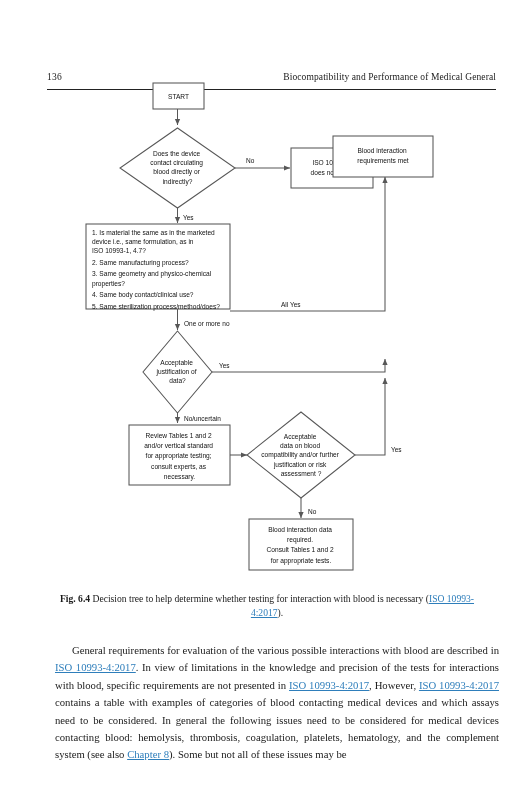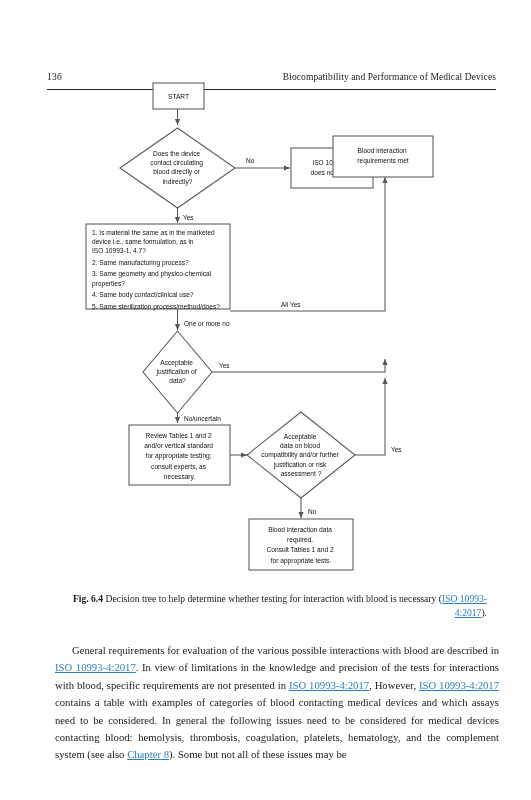--- a/index.html
+++ b/index.html
@@ -83,21 +83,21 @@
   }
 
   
   #caption {
     position: absolute;
     left: 47px;
     top: 592px;
     width: 440px;
     font-size: 9.6px;
     line-height: 13.6px;
-    text-align: right;
+    text-align: center;
   }
   #caption .figlabel {
     font-weight: bold;
   }
   .link {
     color: #2e7ebb;
   }
 
   
   #bodytext {
@@ -113,21 +113,21 @@
   #bodytext p {
     margin: 0;
     text-indent: 17px;
   }
 </style>
 </head>
 <body>
 
 <div id="page-header">
   <div class="folio">136</div>
-  <div class="runhead">Biocompatibility and Performance of Medical Devices</div>
+  <div class="runhead">Biocompatibility and Performance of Medical General</div>
   <div class="rule"></div>
 </div>
 
 <div id="figure">
   <svg width="531" height="510" viewBox="0 0 531 510" xmlns="http://www.w3.org/2000/svg">
     <defs>
       <marker id="arr" markerWidth="7" markerHeight="7" refX="6" refY="3" orient="auto" markerUnits="strokeWidth">
         <path d="M0,0.4 L6,3 L0,5.6 z" fill="#575757"></path>
       </marker>
     </defs>

